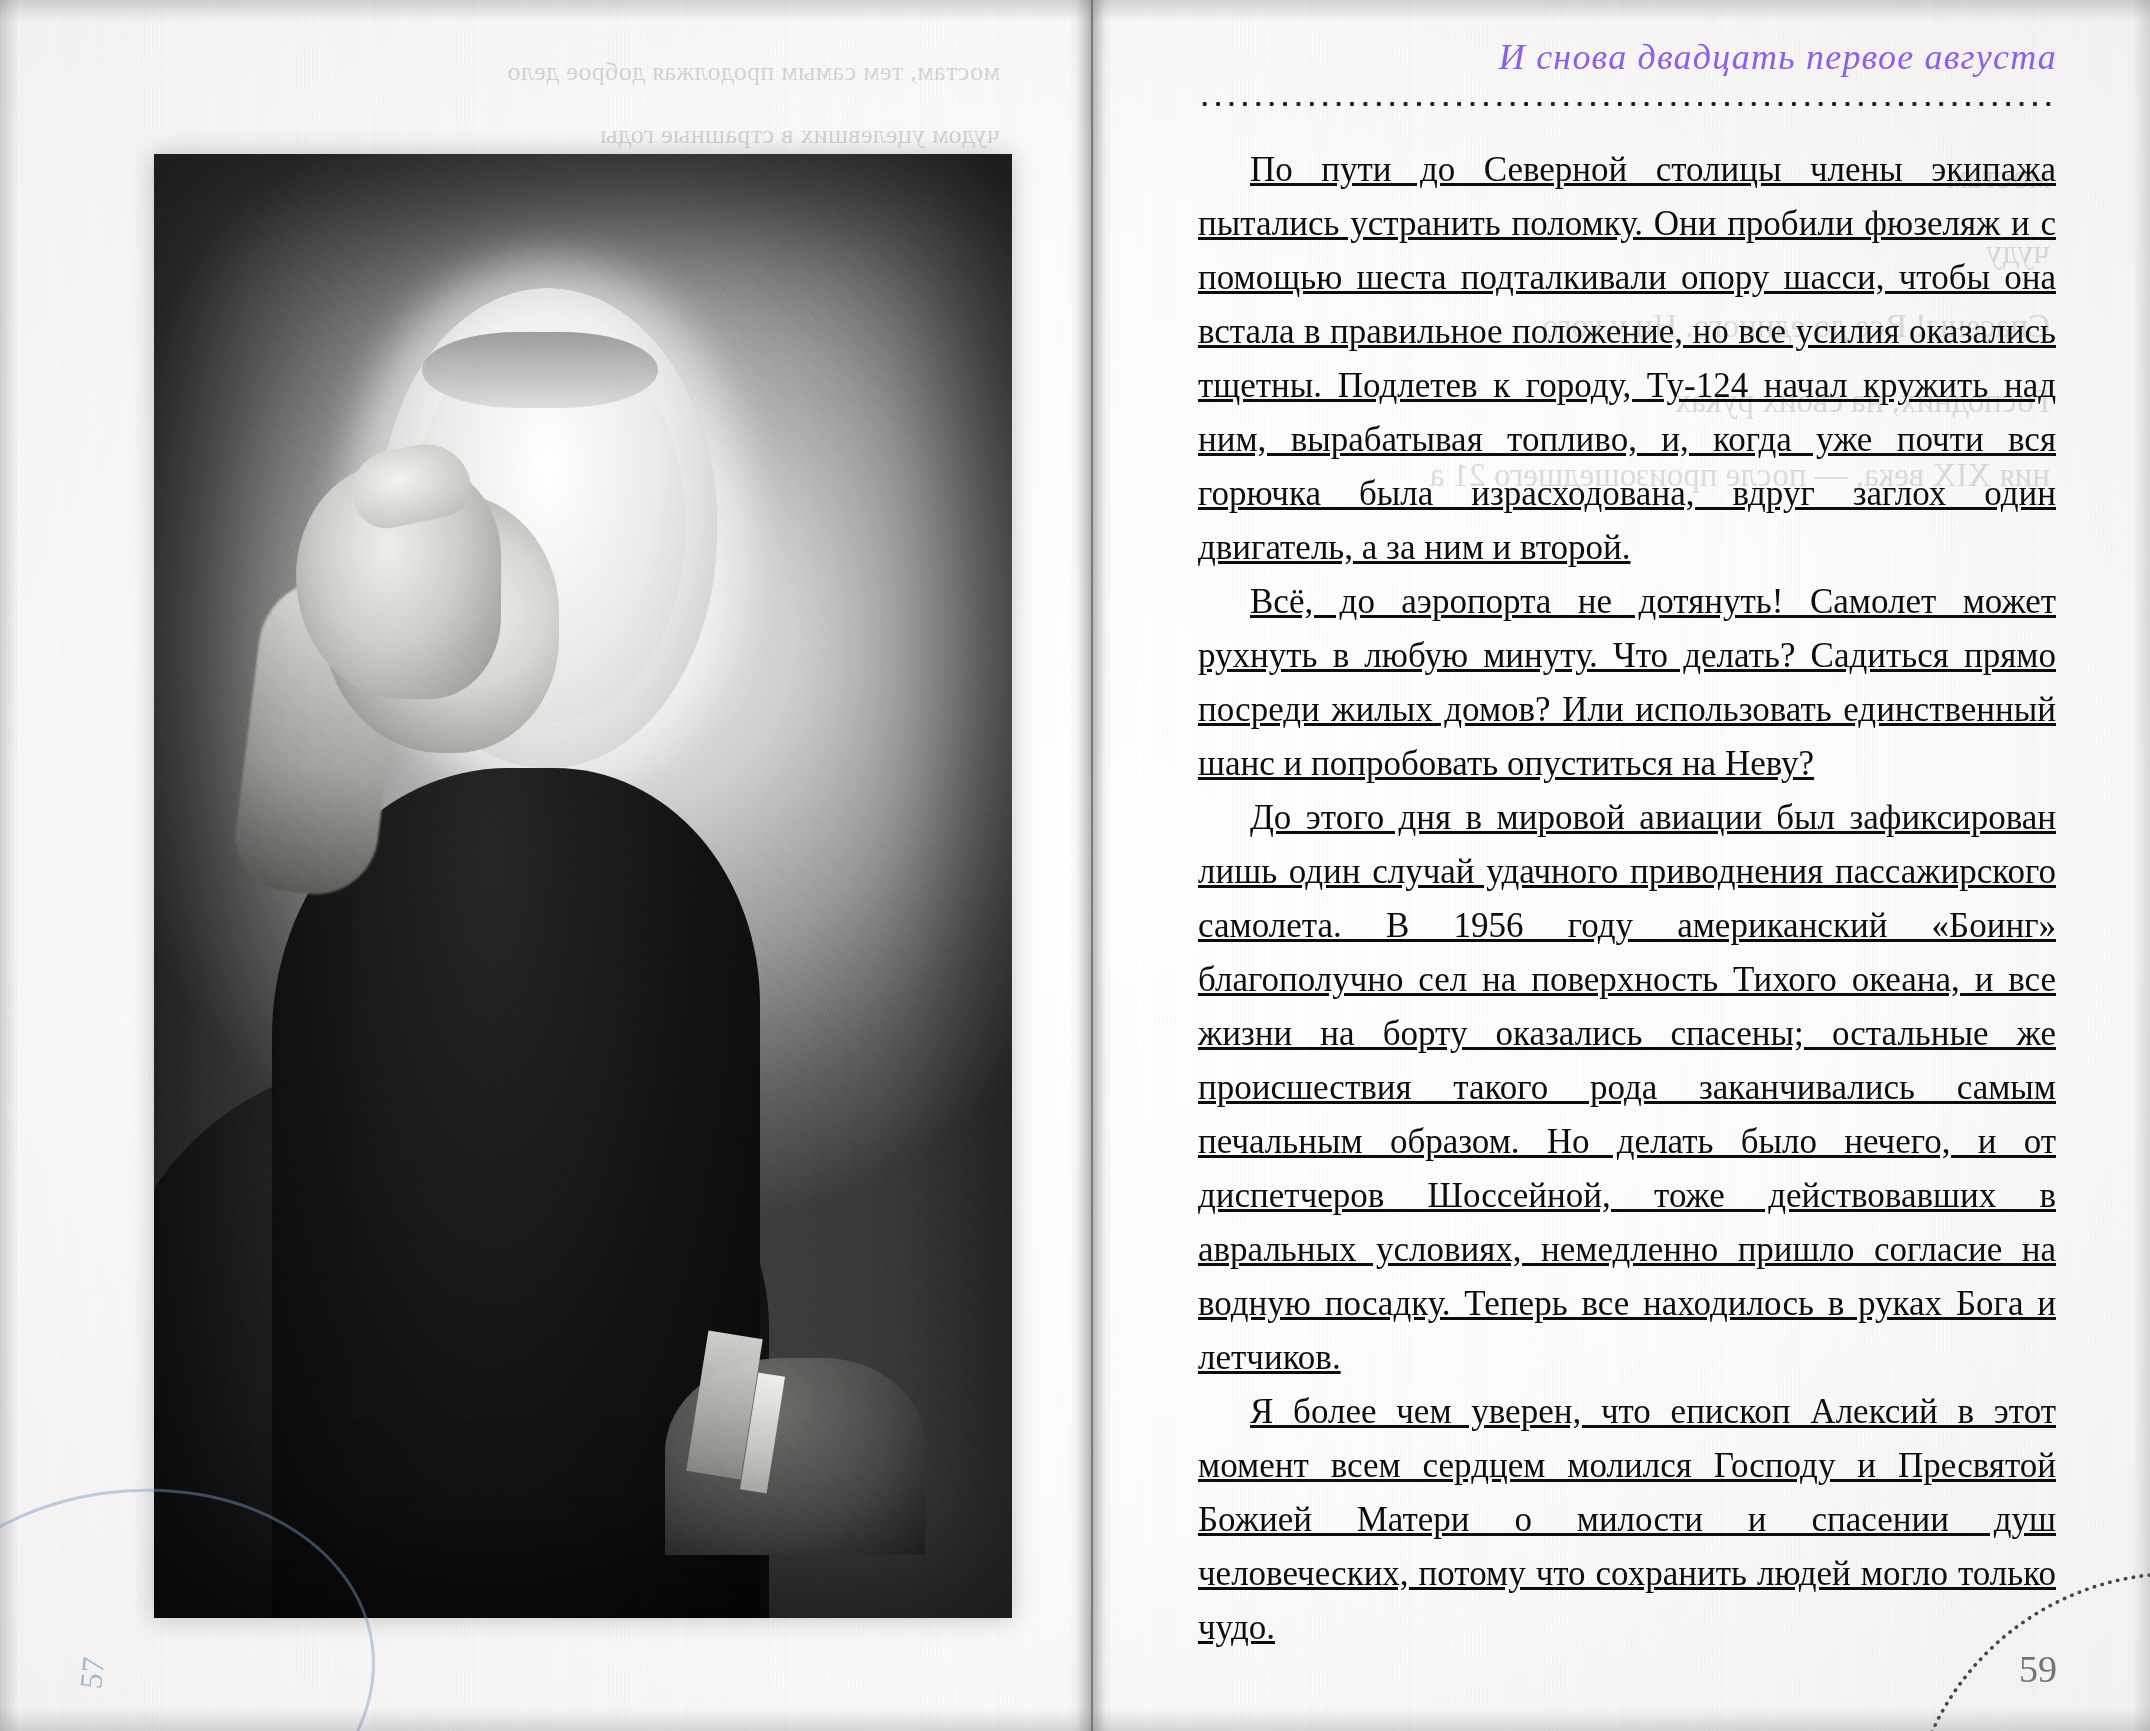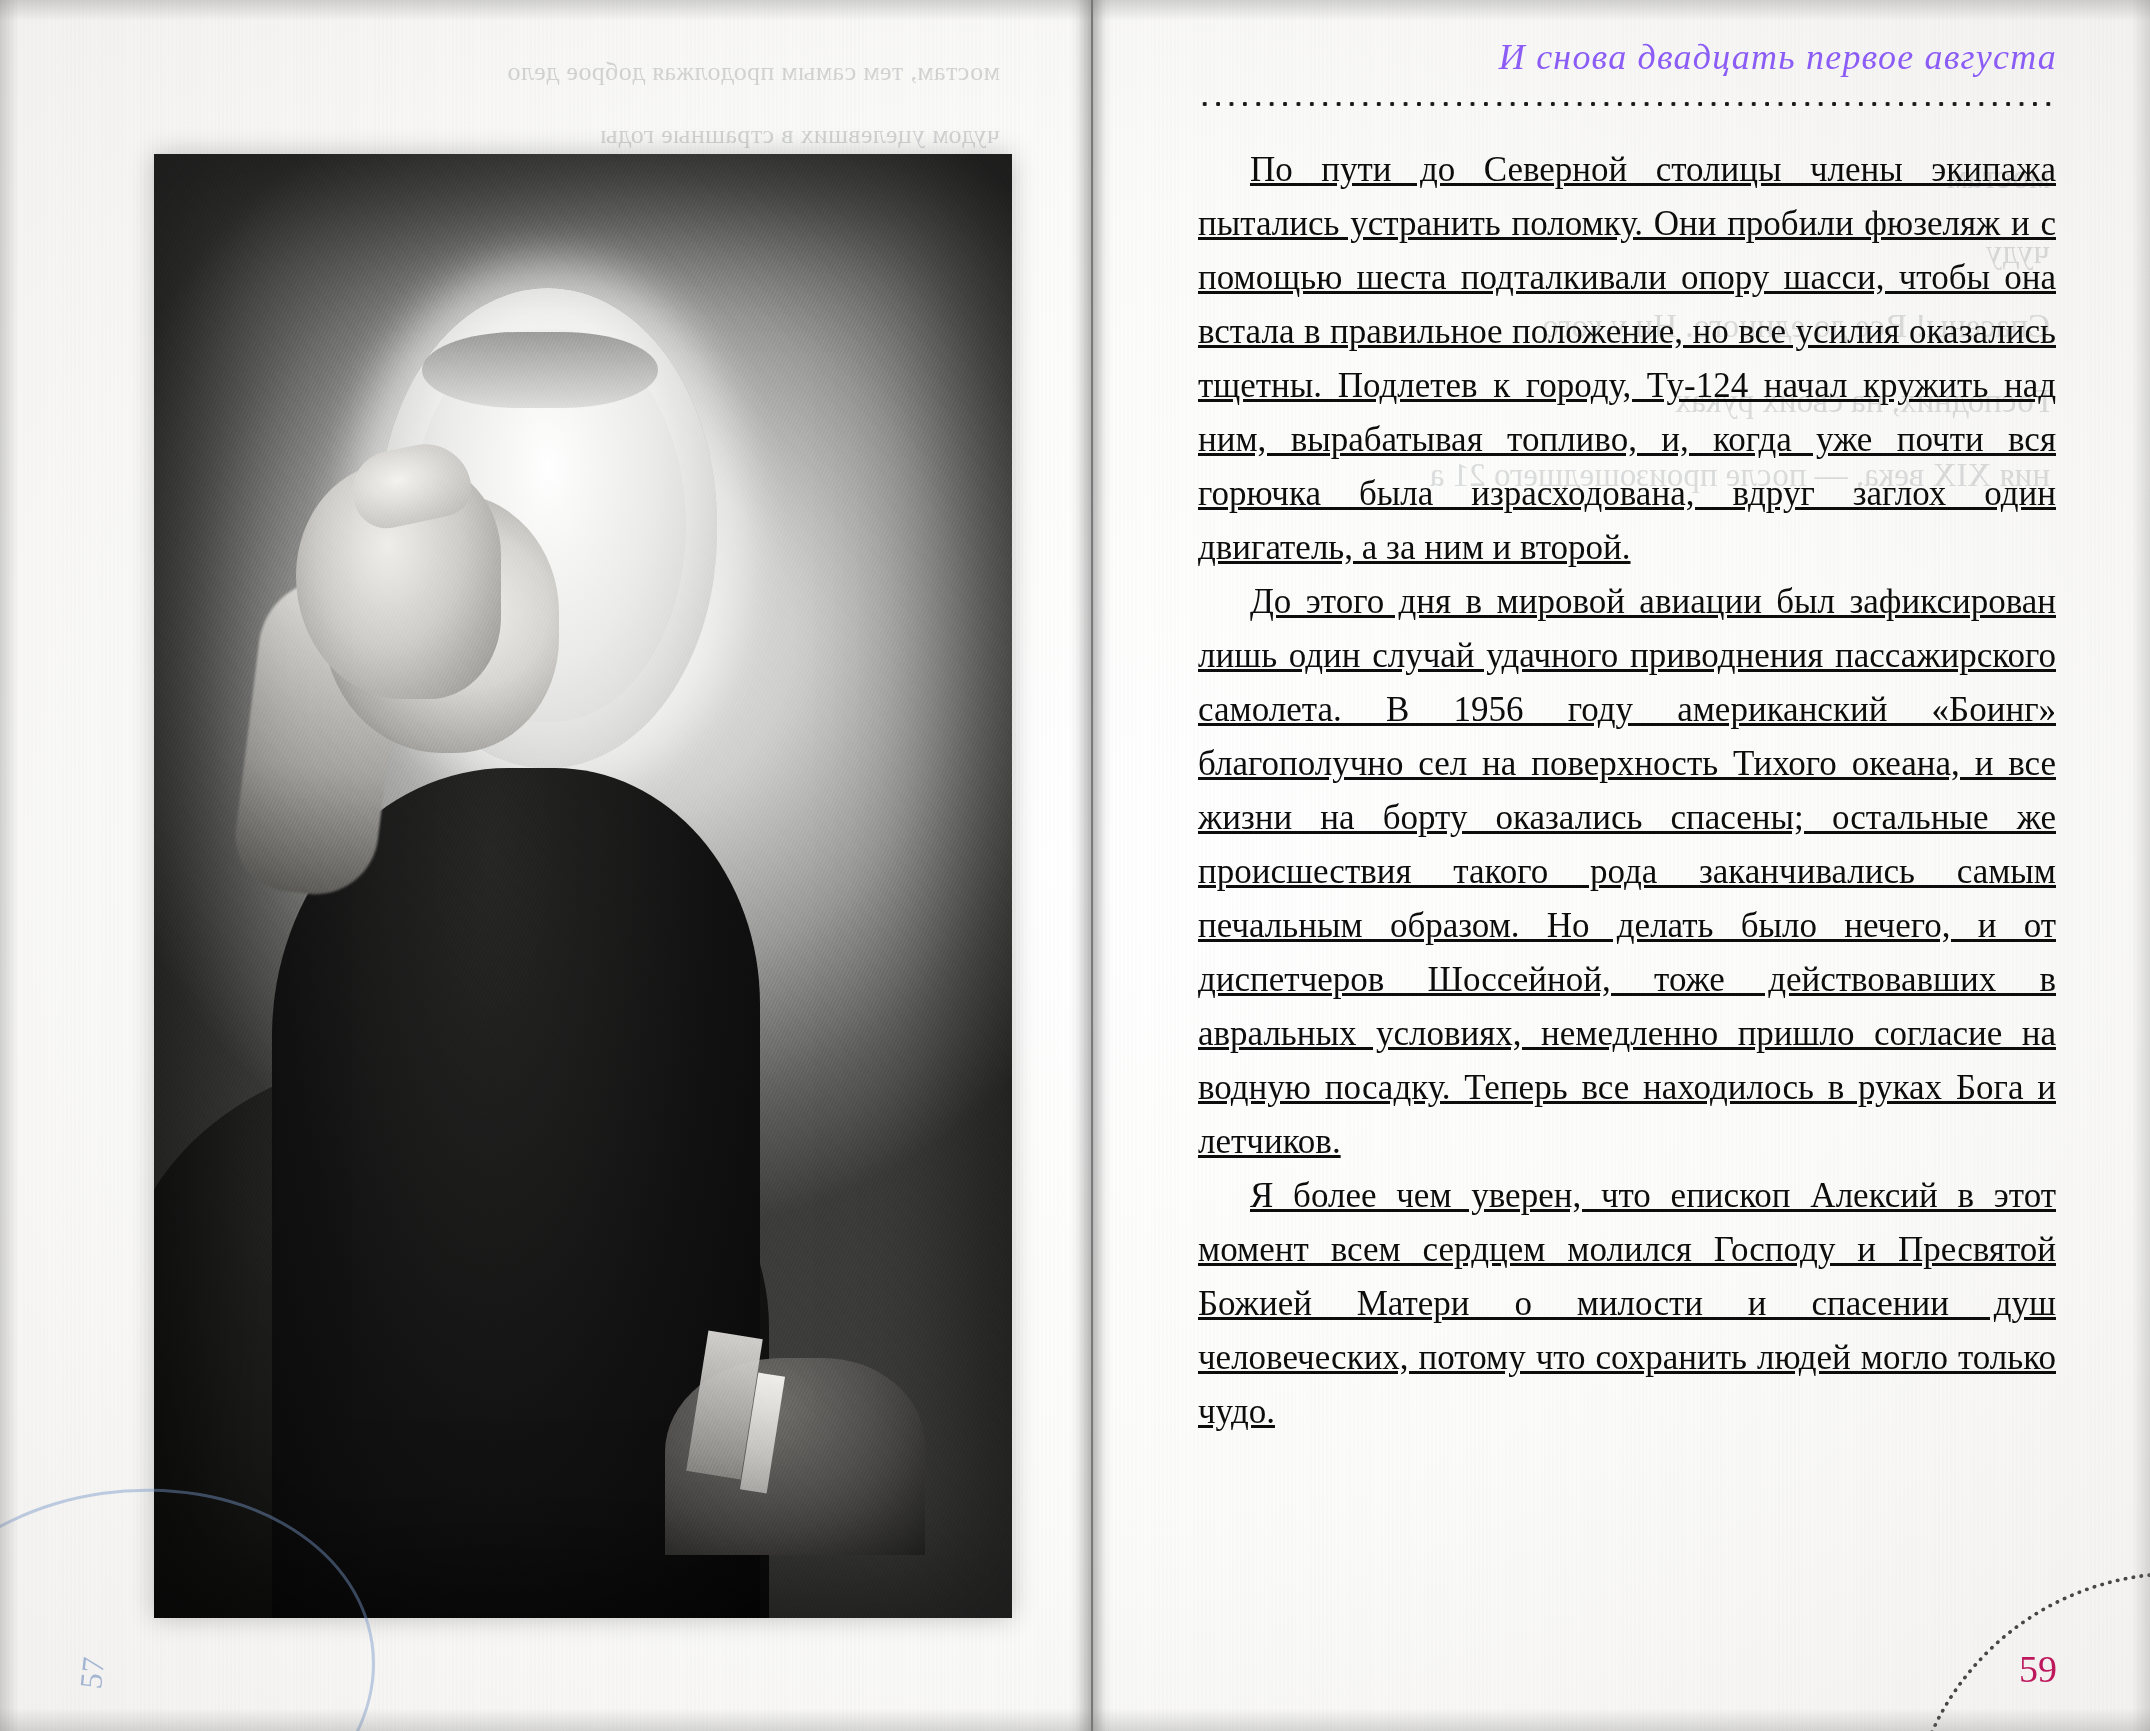--- a/index.html
+++ b/index.html
@@ -296,21 +296,21 @@
     user-select:none;
   }
   .ghost-right p { margin: 0 0 20.5px 0; }
 
   .folio {
     position: absolute;
     right: 94px;
     bottom: 41px;
     font-size: 38px;
     font-family: "Liberation Serif", serif;
-    color: #be185d;
+    color: #737373;
   }
   .corner-arc {
     position:absolute;
     right: -47px;
     bottom: -94px;
     width: 268px;
     height: 268px;
     border-left: 4.7px dotted #2a2a2a;
     border-top: 4.7px dotted #2a2a2a;
     border-radius: 100% 0 0 0;
@@ -376,20 +376,21 @@
     <p>Спасены! Все до единого. Ни у кого</p>
     <p>Господних, на своих руках</p>
     <p>ния XIX века, — после произошедшего 21 а</p>
   </div>
 
   <div class="running-head">И снова двадцать первое августа</div>
   <div class="head-rule"></div>
 
   <div class="body-col">
     <p class="ind">По пути до Северной столицы члены экипажа пытались устранить поломку. Они пробили фюзеляж и с помощью шеста подталкивали опору шасси, чтобы она встала в правильное положение, но все усилия оказались тщетны. Подлетев к городу, Ту-124 начал кружить над ним, вырабатывая топливо, и, когда уже почти вся горючка была израсходована, вдруг заглох один двигатель, а за ним и второй.</p>
+    <p class="ind">Всё, до аэропорта не дотянуть! Самолет может рухнуть в любую минуту. Что делать? Садиться прямо посреди жилых домов? Или использовать единственный шанс и попробовать опуститься на Неву?</p>
     <p class="ind">До этого дня в мировой авиации был зафиксирован лишь один случай удачного приводнения пассажирского самолета. В 1956 году американский «Боинг» благополучно сел на поверхность Тихого океана, и все жизни на борту оказались спасены; остальные же происшествия такого рода заканчивались самым печальным образом. Но делать было нечего, и от диспетчеров Шоссейной, тоже действовавших в авральных условиях, немедленно пришло согласие на водную посадку. Теперь все находилось в руках Бога и летчиков.</p>
     <p class="ind">Я более чем уверен, что епископ Алексий в этот момент всем сердцем молился Господу и Пресвятой Божией Матери о милости и спасении душ человеческих, потому что сохранить людей могло только чудо.</p>
   </div>
 
   <div class="corner-arc"></div>
   <div class="folio">59</div>
 </div>
 
 <div class="edge-top"></div>
 <div class="edge-bottom"></div>

